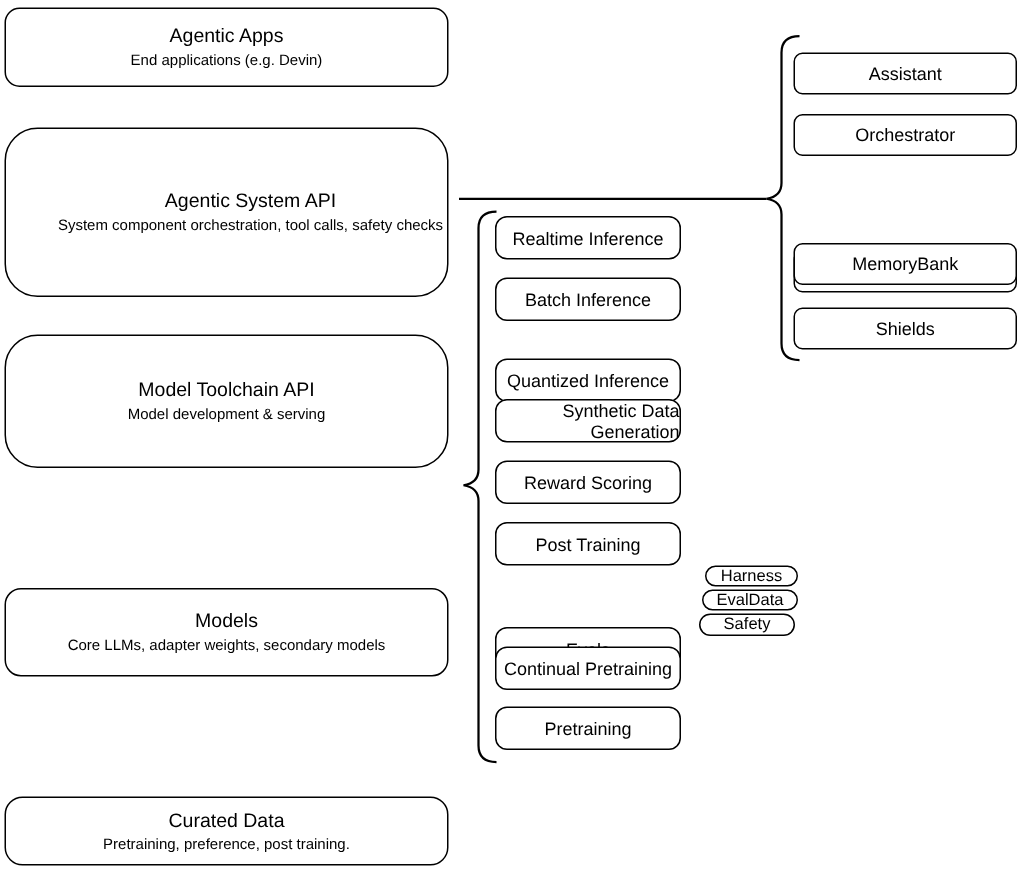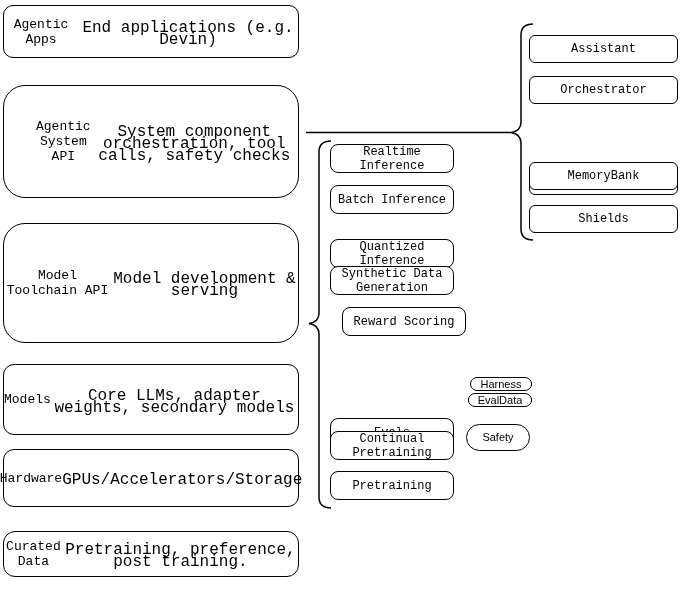--- a/index.html
+++ b/index.html
@@ -22,37 +22,36 @@
     width: 682px; height: 591px;
     pointer-events: none;
     z-index: 1;
   }
   .box {
     position: absolute;
     box-sizing: border-box;
     background: #ffffff;
     border: 1.5px solid #000000;
     display: flex;
-    flex-direction: row;
+    flex-direction: column;
     align-items: center;
     justify-content: center;
-    text-align: center;
+    text-align: right;
     z-index: 2;
-    font-family: Liberation Mono, monospace;
   }
   .lbox {
     left: 3px;
     width: 296px;
   }
   .lbox .title {
     font-size: 13px;
     line-height: 15px;
   }
   .lbox .subtitle {
-    font-size: 16px;
+    font-size: 10px;
     line-height: 12px;
     margin-top: 4px;
   }
   .mbox {
     left: 330px;
     width: 124px;
     height: 29px;
     border-radius: 8px;
     font-size: 12px;
   }
@@ -91,72 +90,71 @@
   <div class="box lbox" style="top:5px;height:53px;border-radius:10px;">
     <div class="title">Agentic Apps</div>
     <div class="subtitle">End applications (e.g. Devin)</div>
   </div>
 
   <div class="box lbox" style="top:85px;height:113px;border-radius:22px;padding-left:32px;">
     <div class="title">Agentic System API</div>
     <div class="subtitle">System component orchestration, tool calls, safety checks</div>
   </div>
 
-  <div class="box lbox" style="top:223px;height:120px;border-radius:22px;">
+  <div class="box lbox" style="top:223px;height:89px;border-radius:22px;">
     <div class="title">Model Toolchain API</div>
     <div class="subtitle">Model development &amp; serving</div>
   </div>
 
-  <div class="box lbox" style="top:364px;height:71px;border-radius:11px;">
+  <div class="box lbox" style="top:392px;height:59px;border-radius:11px;">
     <div class="title">Models</div>
     <div class="subtitle">Core LLMs, adapter weights, secondary models</div>
   </div>
 
-  <div class="box lbox" style="top:449px;height:58px;border-radius:11px;">
-    <div class="title">Hardware</div>
-    <div class="subtitle">GPUs/Accelerators/Storage</div>
-  </div>
 
   <div class="box lbox" style="top:531px;height:46px;border-radius:12px;">
     <div class="title">Curated Data</div>
     <div class="subtitle">Pretraining, preference, post training.</div>
   </div>
 
   <div class="box mbox" style="top:144px;">
     <span>Realtime Inference</span>
   </div>
   <div class="box mbox" style="top:185px;">
     <span>Batch Inference</span>
   </div>
   <div class="box mbox" style="top:239px;">
     <span>Quantized Inference</span>
   </div>
   <div class="box mbox" style="top:266px;">
     <span>Synthetic Data Generation</span>
   </div>
-  <div class="box mbox" style="top:307px;margin-left:12px;">
+  <div class="box mbox" style="top:307px;">
     <span>Reward Scoring</span>
+  </div>
+  <div class="box mbox" style="top:348px;">
+    <span>Post Training</span>
   </div>
   <div class="box mbox" style="top:390px;margin-top:28px;">
     <span>Evals</span>
   </div>
   <div class="box mbox" style="top:431px;">
     <span>Continual Pretraining</span>
   </div>
   <div class="box mbox" style="top:471px;">
     <span>Pretraining</span>
   </div>
 
   <div class="pill" style="left:470px;top:377px;width:62px;height:14px;">
     <span>Harness</span>
   </div>
   <div class="pill" style="left:468px;top:393px;width:64px;height:14px;">
     <span>EvalData</span>
   </div>
-  <div class="pill" style="left:466px;top:424px;width:64px;height:27px;">
+  <div class="pill" style="left:466px;top:409px;width:64px;height:15px;">
     <span>Safety</span>
   </div>
 
   <div class="box rbox" style="top:35px;">
     <span>Assistant</span>
   </div>
   <div class="box rbox" style="top:76px;">
     <span>Orchestrator</span>
   </div>
   <div class="box rbox" style="top:126px;margin-top:41px;">

